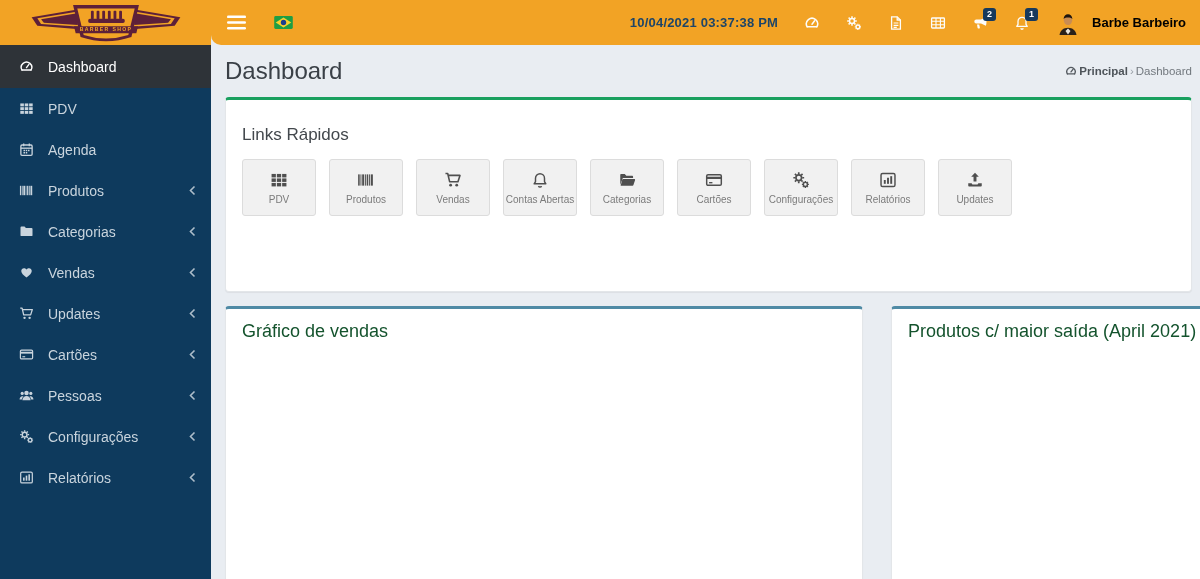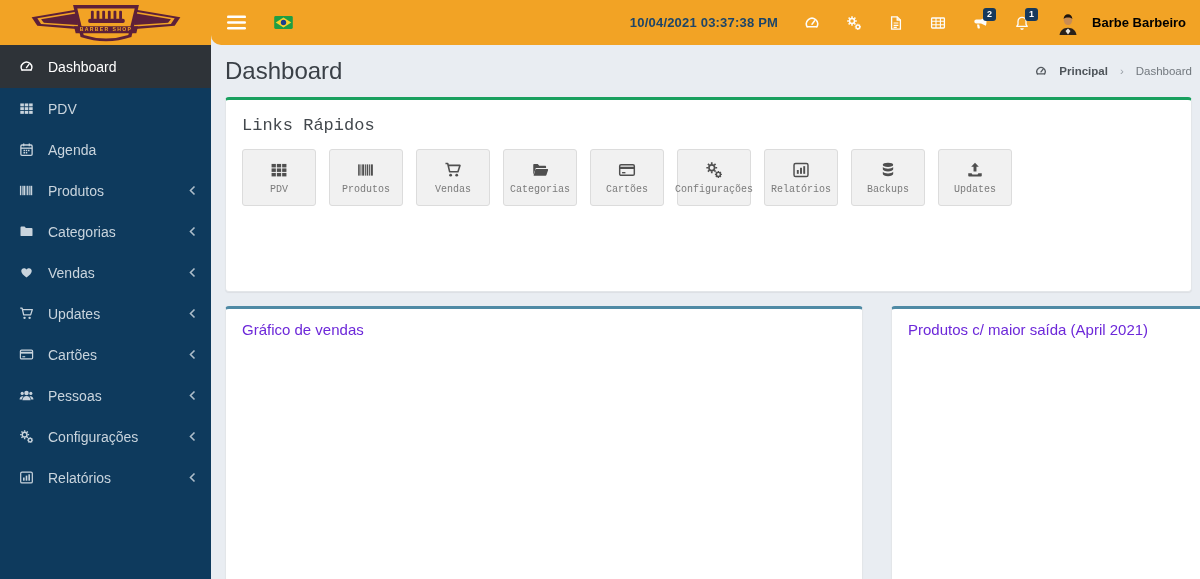--- a/index.html
+++ b/index.html
@@ -26,40 +26,40 @@
   .side-item { height:41px; display:flex; align-items:center; padding:0 14px 0 16px; color:#c9d4dd; font-size:14px; cursor:pointer; }
   .side-item.active { background:#2e3338; color:#ffffff; height:43px; }
   .si-ic { width:20px; margin-right:12px; display:inline-flex; justify-content:center; }
   .si-ic svg { width:15px; height:15px; }
   .si-chev { margin-left:auto; display:inline-flex; opacity:.85; }
 
   
   .content { position:absolute; top:45px; left:211px; width:989px; bottom:0; padding:0 8px 0 14px; }
   .page-header { height:52px; display:flex; align-items:center; justify-content:space-between; }
   .page-title { font-size:24px; font-weight:normal; color:#3a4047; }
-  .breadcrumb { display:flex; align-items:center; gap:12px; font-size:11.5px; color:#555b61; }
+  .breadcrumb { display:flex; align-items:center; gap:2px; font-size:11.5px; color:#555b61; }
   .breadcrumb .bc-ic { display:inline-flex; color:#555b61; }
   .bc-root { font-weight:bold; color:#4e545a; }
   .bc-sep { color:#9aa1a8; }
   .bc-current { color:#72787e; }
 
   .card { background:#fff; border:1px solid #e3e6e9; border-radius:4px; box-shadow:0 1px 1px rgba(0,0,0,.06); }
-  .links-card { border-top:3px solid #19a05f; height:195px; padding:14px 16px;font-family:Liberation Mono, monospace; }
+  .links-card { border-top:3px solid #19a05f; height:195px; padding:23px 16px; }
   .card-title { font-size:17px; font-weight:normal; color:#43484d; margin:2px 0 14px; }
   .ql-grid { display:flex; flex-wrap:wrap; gap:9px 13px; }
   .ql-btn { width:74px; height:57px; background:#f1f1f1; border:1px solid #dcdcdc; border-radius:3px; display:flex; flex-direction:column; align-items:center; justify-content:center; cursor:pointer; text-decoration:none; }
   .ql-ic { color:#4f4f4f; display:inline-flex; }
   .ql-ic svg { width:18px; height:18px; }
   .ql-label { margin-top:5px; font-size:10px; color:#7b7b7b; white-space:nowrap; }
 
   .bottom-row { display:flex; gap:28px; margin-top:14px; }
   .panel { border-top:3px solid #4f8aa5; height:360px; padding:12px 16px; flex:none; }
   .panel-sales { width:638px; }
   .panel-products { width:380px; }
-  .panel-title { font-size:15px; font-weight:normal; color:#6d28d9; }
+  .panel-title { font-size:18px; font-weight:normal; color:#14532d; }
 </style>
 </head>
 <body>
 
 <div class="app">
 
   <header class="topbar">
     <div class="logo-area">
       <svg width="160" height="40" viewBox="0 0 170 42">
         <polygon points="6,15 64,5 60,28 12,24" fill="#5d2039"></polygon>
@@ -401,20 +401,29 @@
           <span class="ql-ic">
               <svg viewBox="0 0 16 16">
                 <path d="M1.3 2.2h2l1.7 7.3h7.4l1.8-5.6H4" fill="none" stroke="currentColor" stroke-width="1.4" stroke-linejoin="round"></path>
                 <circle cx="5.9" cy="12.6" r="1.25" fill="currentColor"></circle>
                 <circle cx="11.3" cy="12.6" r="1.25" fill="currentColor"></circle>
               </svg>
             </span>
           <span class="ql-label">Vendas</span>
         </a>
 
+        <a class="ql-btn">
+          <span class="ql-ic">
+              <svg viewBox="0 0 16 16" fill="none" stroke="currentColor" stroke-width="1.3">
+                <path d="M8 2.4a4 4 0 0 0-4 4v3l-1.2 2h10.4L12 9.4v-3a4 4 0 0 0-4-4z" stroke-linejoin="round"></path>
+                <path d="M6.6 13.4a1.6 1.6 0 0 0 2.8 0"></path>
+              </svg>
+            </span>
+          <span class="ql-label">Contas Abertas</span>
+        </a>
 
         <a class="ql-btn">
           <span class="ql-ic">
               <svg viewBox="0 0 16 16" fill="currentColor">
                 <path d="M2 12.5V3.6c0-.5.4-.9.9-.9H6l1.4 1.6h5.1c.5 0 .9.4.9.9v1H4.3z"></path>
                 <path d="M2.3 13h10.6c.4 0 .7-.2.8-.6l1.5-4.3c.1-.5-.2-1-.8-1H4.6c-.4 0-.7.2-.8.6z"></path>
               </svg>
             </span>
           <span class="ql-label">Categorias</span>
         </a>
@@ -453,30 +462,20 @@
                 <rect x="1.8" y="2.2" width="12.4" height="11.6" rx="1.4" fill="none" stroke="currentColor" stroke-width="1.3"></rect>
                 <rect x="4.3" y="8" width="1.7" height="3.4" fill="currentColor"></rect>
                 <rect x="7.15" y="6" width="1.7" height="5.4" fill="currentColor"></rect>
                 <rect x="10" y="4.6" width="1.7" height="6.8" fill="currentColor"></rect>
               </svg>
             </span>
           <span class="ql-label">Relatórios</span>
         </a>
 
 
-        <a class="ql-btn">
-          <span class="ql-ic">
-              <svg viewBox="0 0 16 16" fill="currentColor">
-                <ellipse cx="8" cy="3.4" rx="4.6" ry="1.9"></ellipse>
-                <path d="M3.4 5.4c.9.9 2.6 1.4 4.6 1.4s3.7-.5 4.6-1.4v2c0 1-2 1.9-4.6 1.9s-4.6-.9-4.6-1.9z"></path>
-                <path d="M3.4 9.6c.9.9 2.6 1.4 4.6 1.4s3.7-.5 4.6-1.4v2c0 1-2 1.9-4.6 1.9s-4.6-.9-4.6-1.9z"></path>
-              </svg>
-            </span>
-          <span class="ql-label">Backups</span>
-        </a>
 
         <a class="ql-btn">
           <span class="ql-ic">
               <svg viewBox="0 0 16 16" fill="currentColor">
                 <path d="M8 1.6l3.4 3.6H9.3v4.2H6.7V5.2H4.6z"></path>
                 <path d="M2 10.8h3l.7 1.3h4.6l.7-1.3h3v2c0 .6-.4 1-1 1H3c-.6 0-1-.4-1-1z"></path>
               </svg>
             </span>
           <span class="ql-label">Updates</span>
         </a>

